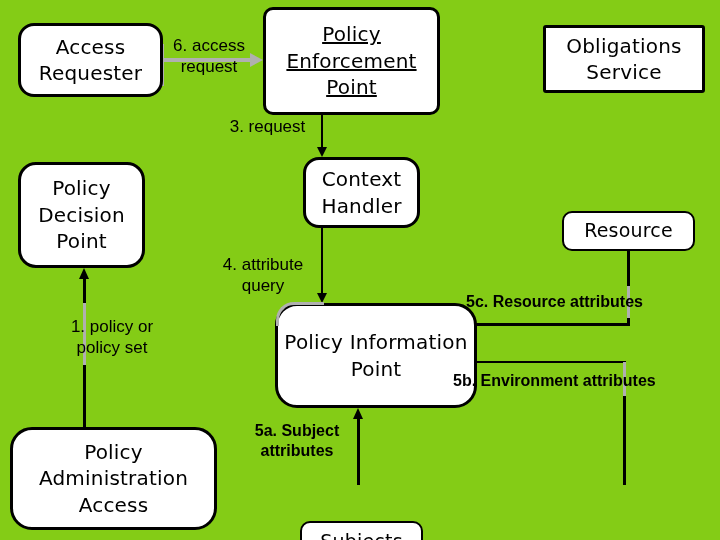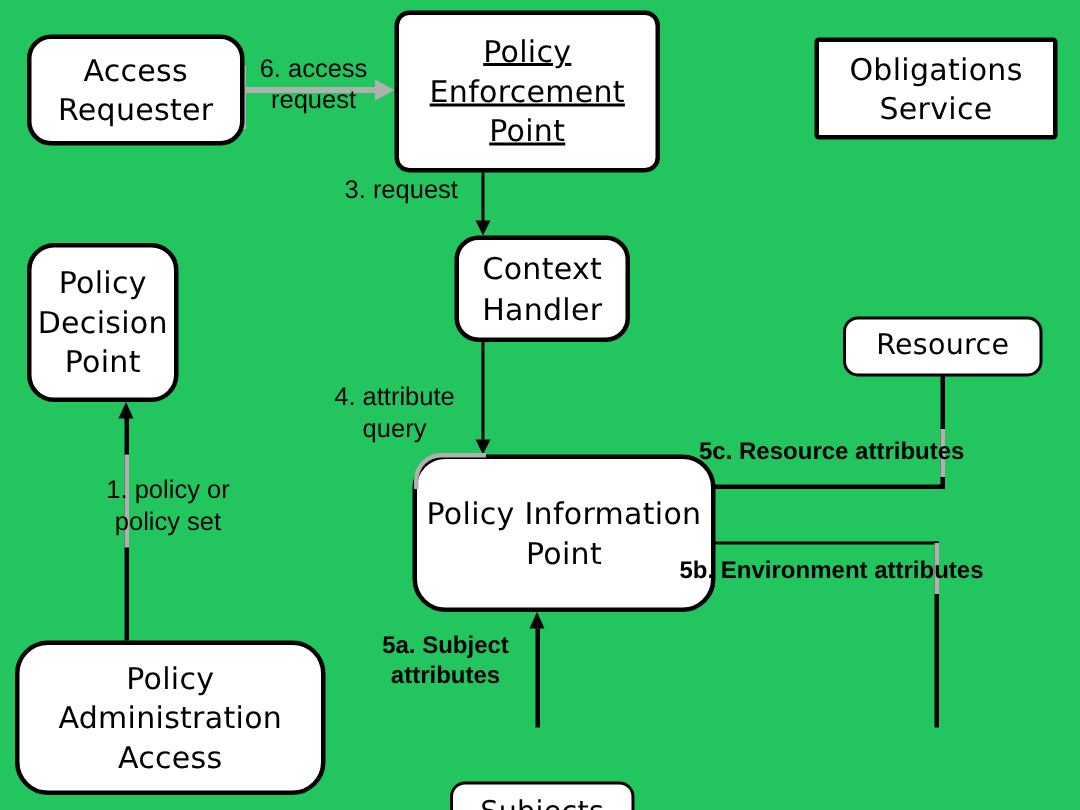--- a/index.html
+++ b/index.html
@@ -1,17 +1,17 @@
 <!DOCTYPE html>
 <html><head>
 <meta charset="utf-8">
 <style>
   html,body{margin:0;padding:0;background:#fff;}
   .stage{
-    position:relative;width:720px;height:540px;background:#22c55e;overflow:hidden;
+    position:relative;width:720px;height:540px;background:#84cc16;overflow:hidden;
     font-family:"DejaVu Sans",sans-serif;color:#000;
   }
   
   .node{
     position:absolute;background:#ffffff;border:3px solid #000;border-radius:16px;
     display:flex;align-items:center;justify-content:center;text-align:center;
     box-sizing:border-box;z-index:3;
   }
   .node .lbl{font-size:20px;line-height:1.32;letter-spacing:.2px;}
   .node.small{border-width:2.5px;border-radius:10px;margin-top:36px;}
@@ -77,21 +77,21 @@
   </div>
 
   <div class="node" style="left:263px;top:7px;width:177px;height:108px;border-radius:10px;text-decoration:underline;">
     <span class="lbl">Policy Enforcement Point</span>
   </div>
 
   <div class="node" style="left:543px;top:25px;width:162px;height:68px;border-radius:3px;">
     <span class="lbl">Obligations Service</span>
   </div>
 
-  <div class="node" style="left:18px;top:162px;width:101px;height:106px;border-radius:18px;">
+  <div class="node" style="left:18px;top:162px;width:127px;height:106px;border-radius:18px;">
     <span class="lbl">Policy Decision Point</span>
   </div>
 
   <div class="node" style="left:303px;top:157px;width:117px;height:71px;border-radius:16px;">
     <span class="lbl">Context Handler</span>
   </div>
 
   <div class="node small" style="left:562px;top:175px;width:133px;height:40px;">
     <span class="lbl">Resource</span>
   </div>

